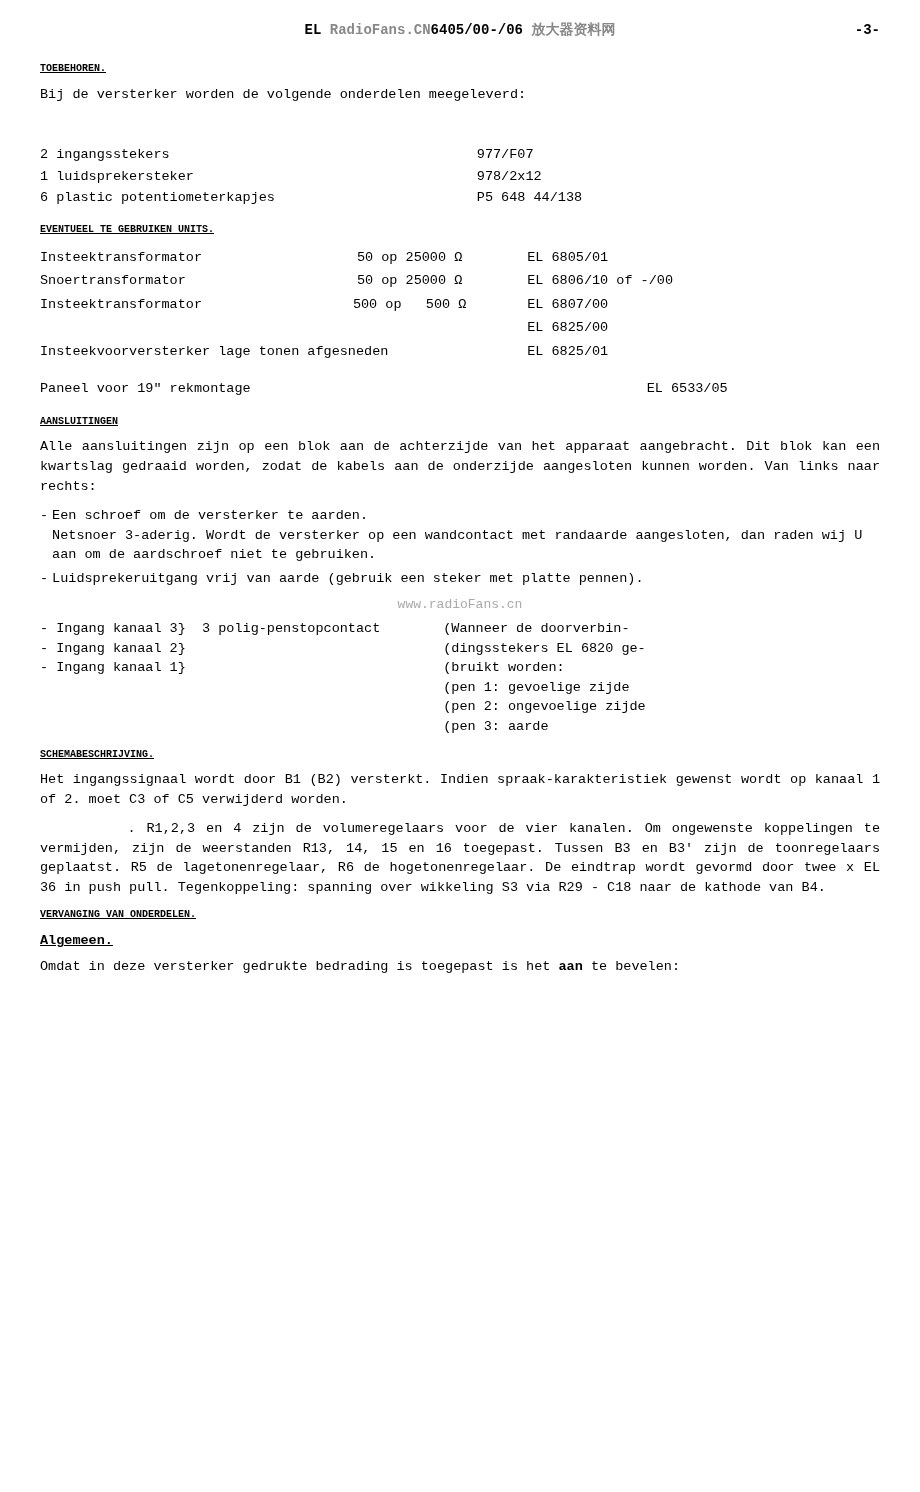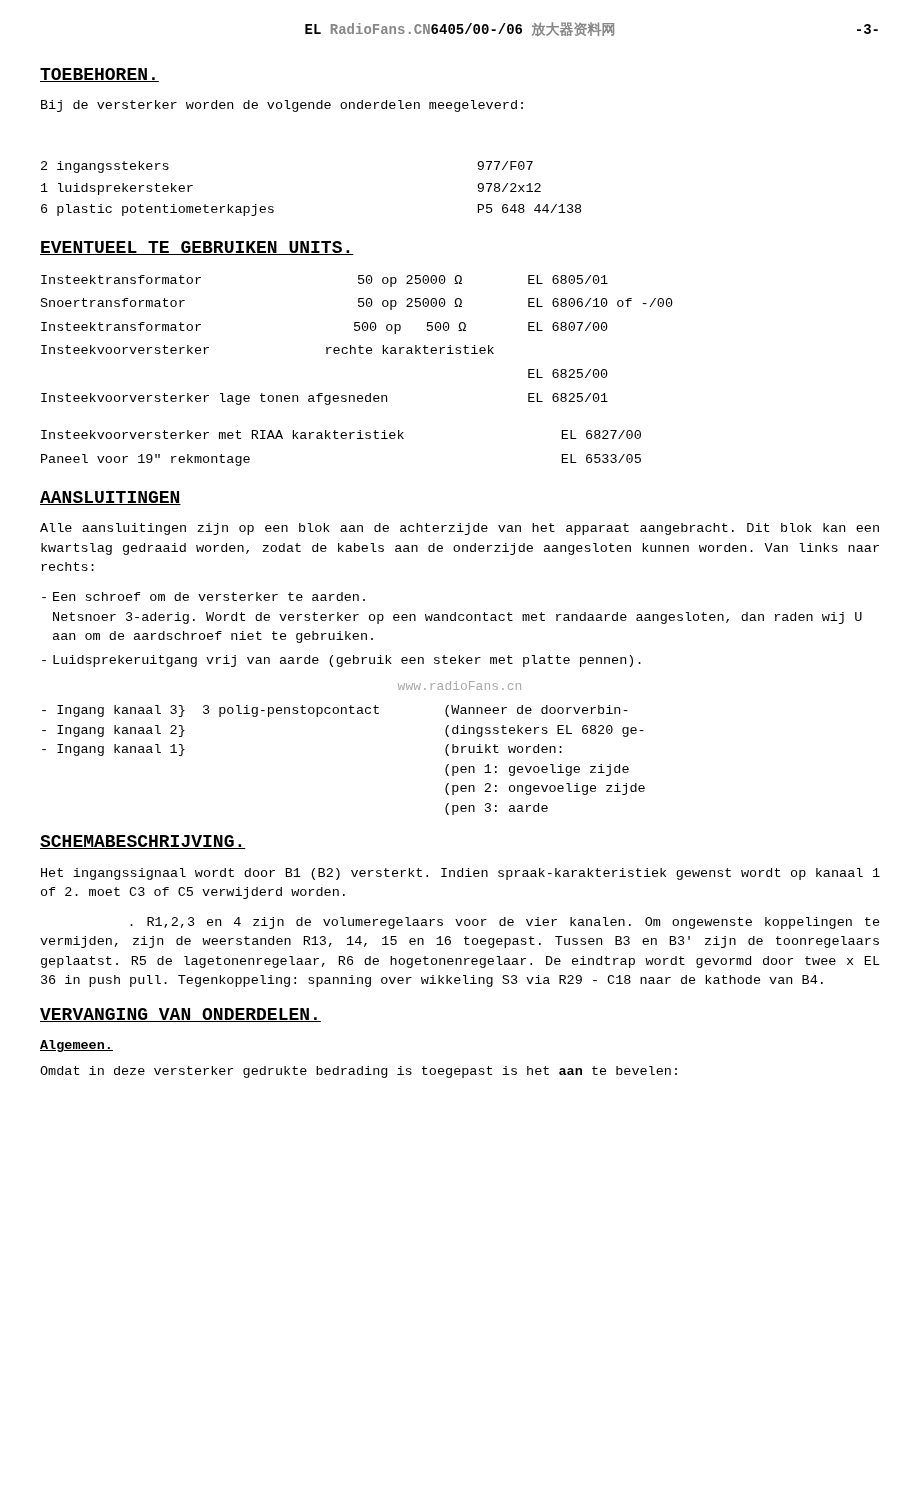--- a/index.html
+++ b/index.html
@@ -38,21 +38,21 @@
       font-size: 14px;
       color: #888;
       display: inline;
     }
 
     .section-title {
       font-weight: bold;
       text-decoration: underline;
       margin-bottom: 8px;
       margin-top: 11px;
-      font-size: 18px;
+      font-size: 10px;
     }
 
     .intro-text {
       margin-bottom: 16px;
     }
 
     .parts-table {
       width: 100%;
       margin-bottom: 14px;
       border-collapse: collapse;
@@ -188,42 +188,33 @@
       <td class="col-name">Snoertransformator</td>
       <td class="col-spec">50 op 25000 Ω</td>
       <td class="col-code">EL 6806/10 of -/00</td>
     </tr>
     <tr>
       <td class="col-name">Insteektransformator</td>
       <td class="col-spec">500 op &nbsp; 500 Ω</td>
       <td class="col-code">EL 6807/00</td>
     </tr>
     <tr>
-      <td class="col-name">Insteekvoorversterker</td>
-      <td class="col-spec">rechte karakteristiek</td>
-      <td class="col-code"></td>
-    </tr>
-    <tr>
       <td class="col-name"></td>
       <td class="col-spec"></td>
       <td class="col-code">EL 6825/00</td>
     </tr>
     <tr>
       <td colspan="2">Insteekvoorversterker lage tonen afgesneden</td>
       <td class="col-code">EL 6825/01</td>
     </tr>
   </tbody>
 </table>
 
 <table class="optional-table">
   <tbody>
-    <tr>
-      <td style="width:62%">Insteekvoorversterker met RIAA karakteristiek</td>
-      <td>EL 6827/00</td>
-    </tr>
     <tr>
       <td>Paneel voor 19" rekmontage</td>
       <td>EL 6533/05</td>
     </tr>
   </tbody>
 </table>
 
 <div class="section-title">AANSLUITINGEN</div>
 
 <div class="body-text">Alle aansluitingen zijn op een blok aan de achterzijde van het apparaat aangebracht. Dit blok kan een kwartslag gedraaid worden, zodat de kabels aan de onderzijde aangesloten kunnen worden. Van links naar rechts:</div>

